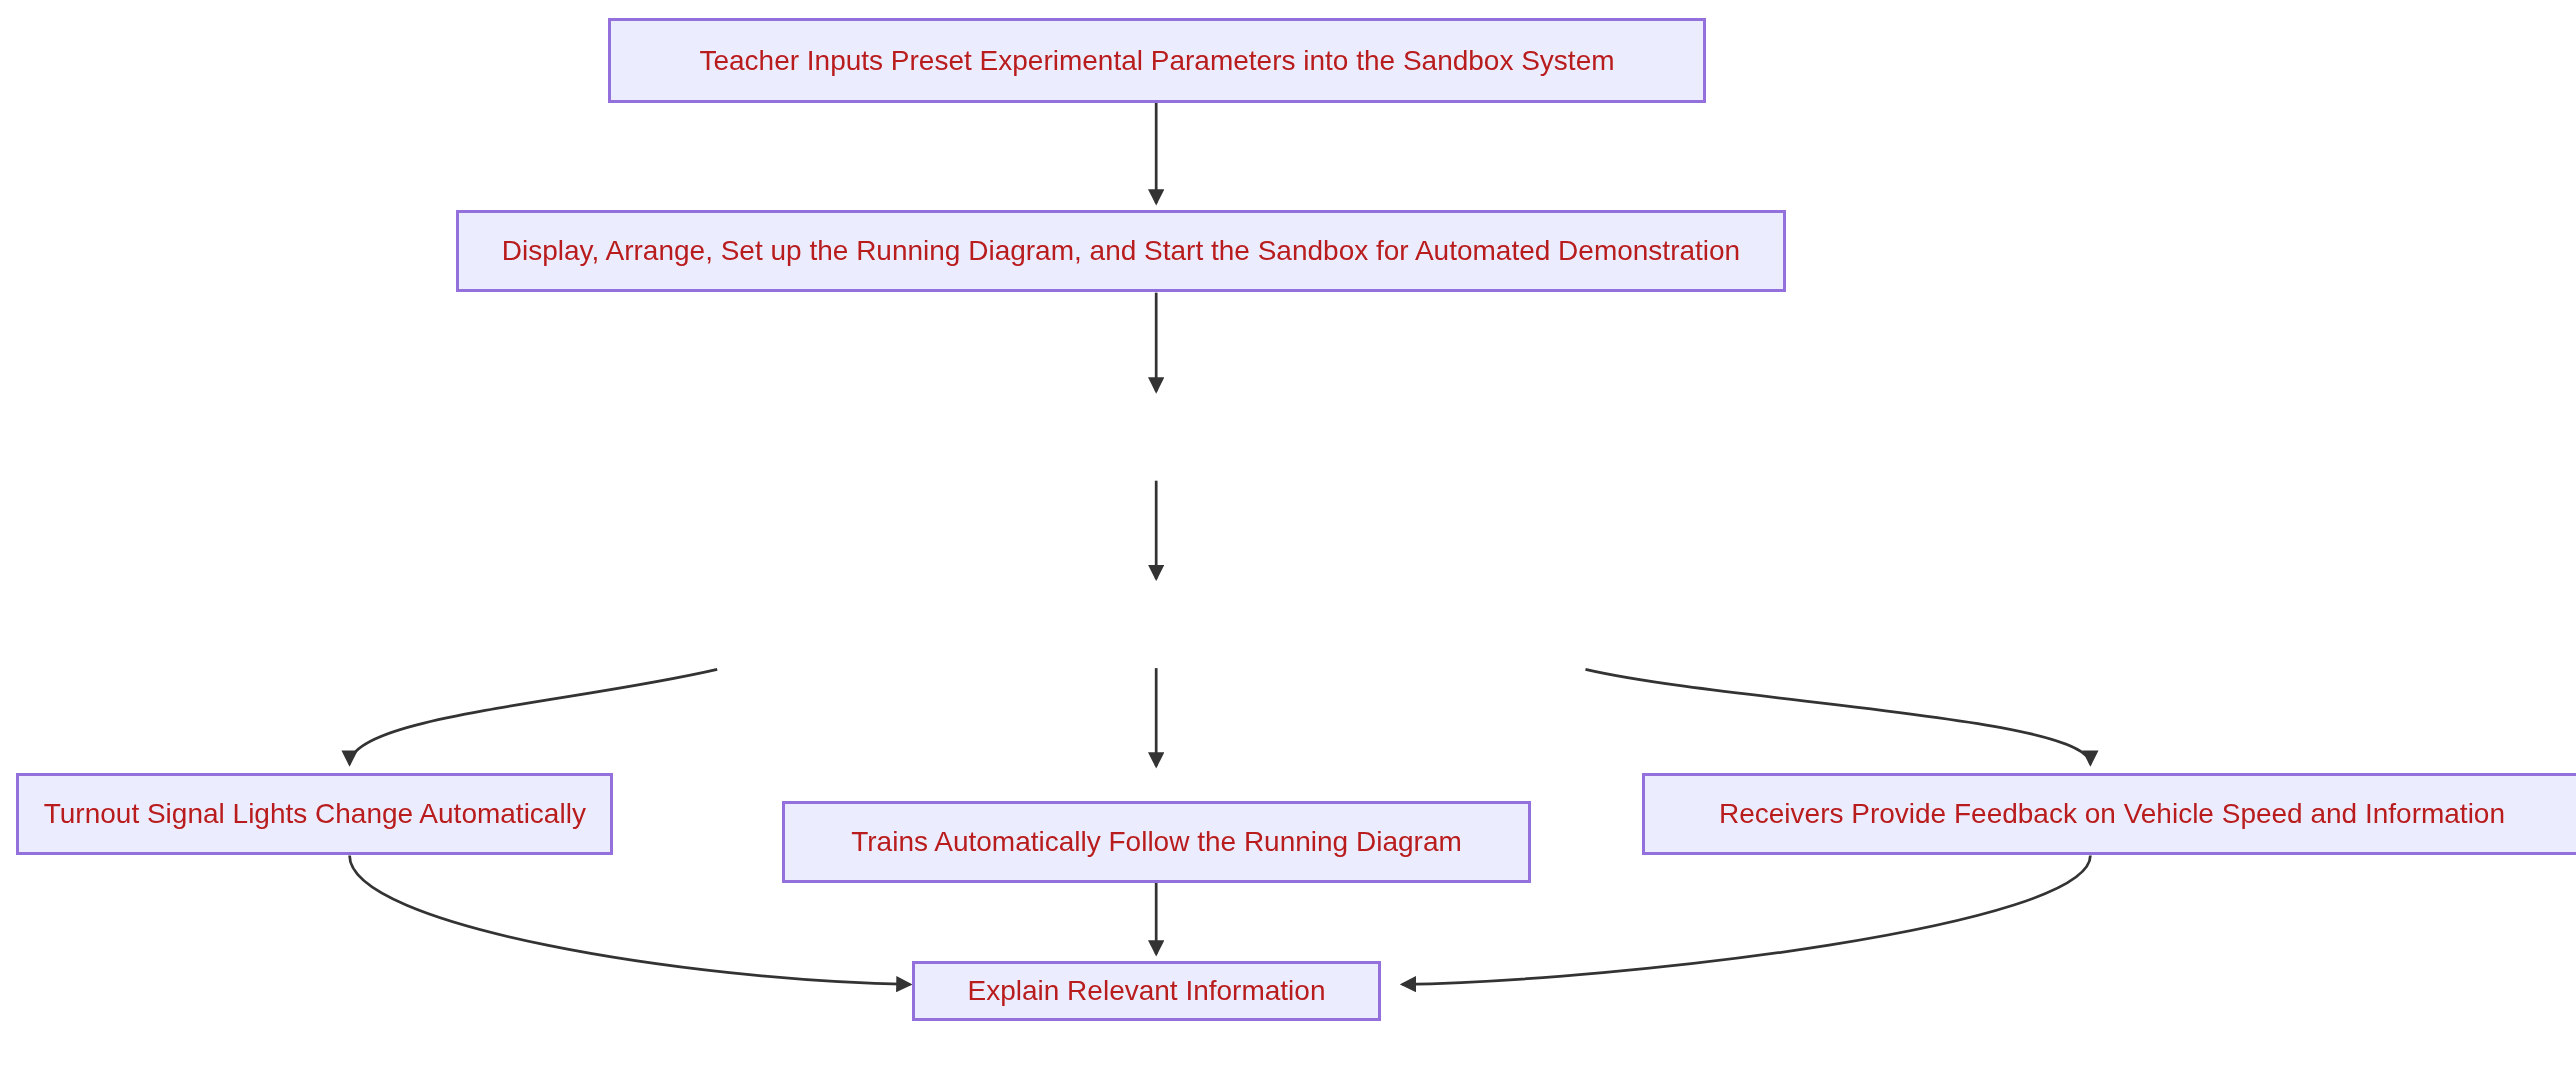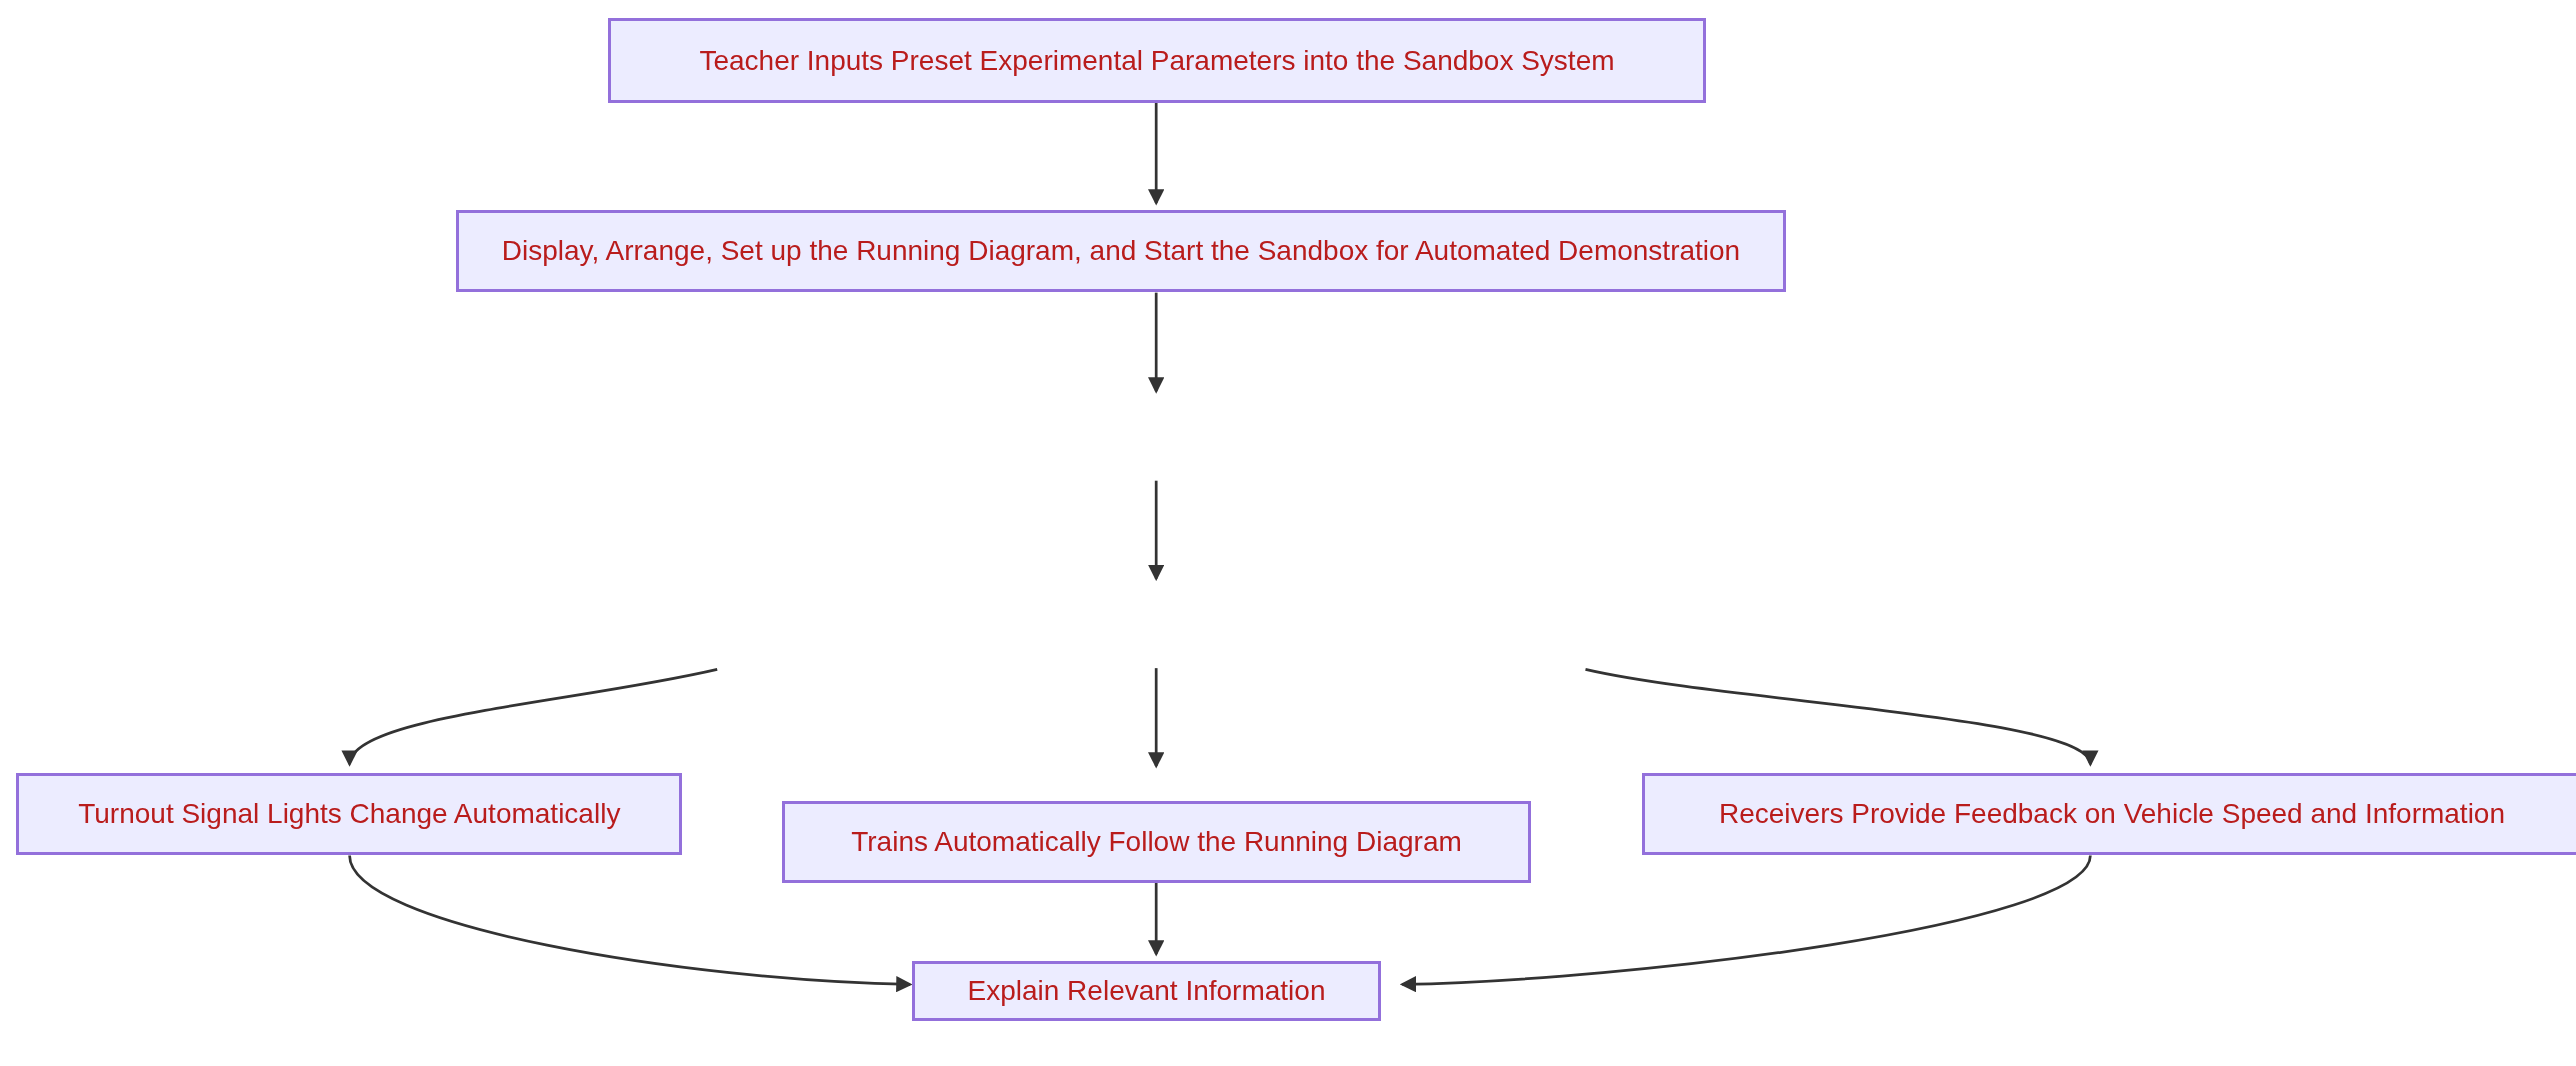--- a/index.html
+++ b/index.html
@@ -58,21 +58,21 @@
       <path marker-end="url(#arrow)" d="M1912,1415 L1912,1578"></path>
     </g>
   </svg>
 
   <div class="node" style="left:608px; top:18px;  width:1098px; height:85px;">Teacher Inputs Preset Experimental Parameters into the Sandbox System</div>
 
   <div class="node" style="left:424px;  top:210px; width:1330px; height:82px;margin-left:32px;">Display, Arrange, Set up the Running Diagram, and Start the Sandbox for Automated Demonstration</div>
 
 
 
-  <div class="node" style="left:16.3px;   top:773px; width:666px; height:82px;">Turnout Signal Lights Change Automatically</div>
+  <div class="node" style="left:16.3px;   top:773px; width:597px; height:82px;">Turnout Signal Lights Change Automatically</div>
 
   <div class="node" style="left:782px; top:773px; width:749px; height:82px;margin-top:28px;">Trains Automatically Follow the Running Diagram</div>
 
   <div class="node" style="left:1621px; top:773px; width:940px; height:82px;margin-left:21px;">Receivers Provide Feedback on Vehicle Speed and Information</div>
 
   <div class="node" style="left:912px; top:961px; width:469px; height:60px;">Explain Relevant Information</div>
 
 </div>
 
 

